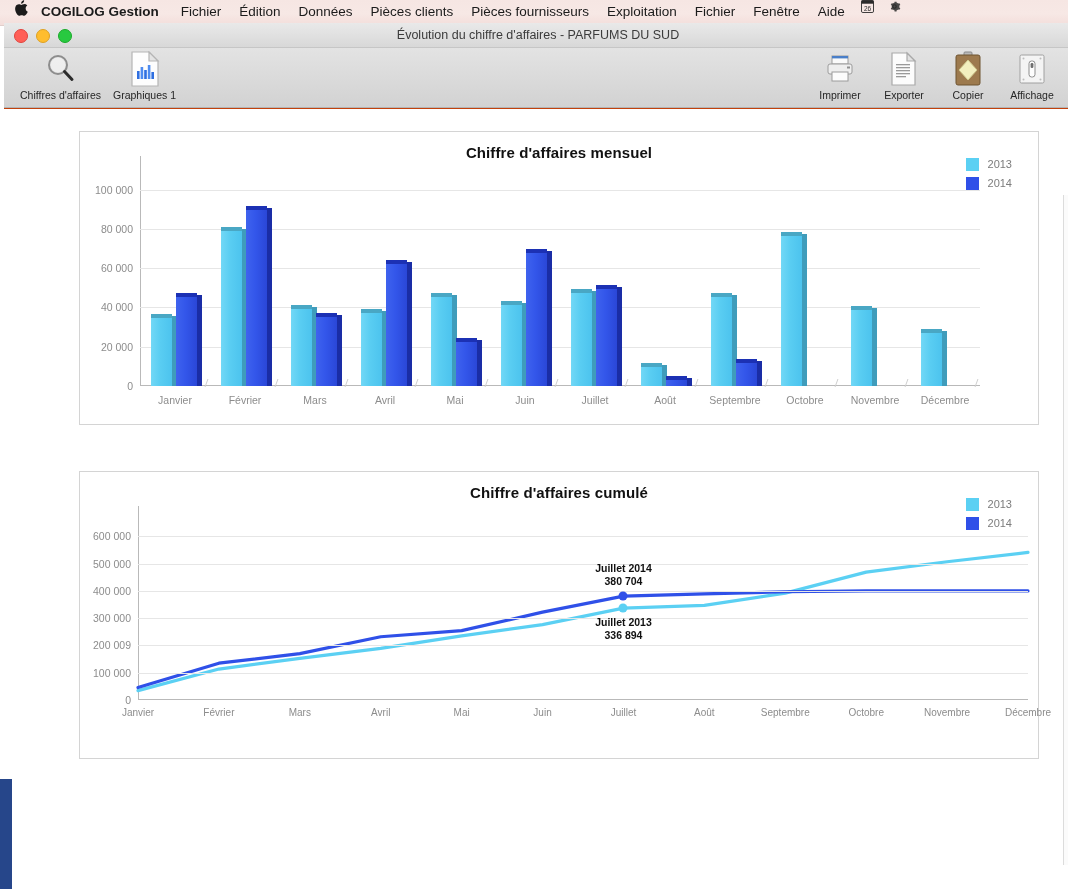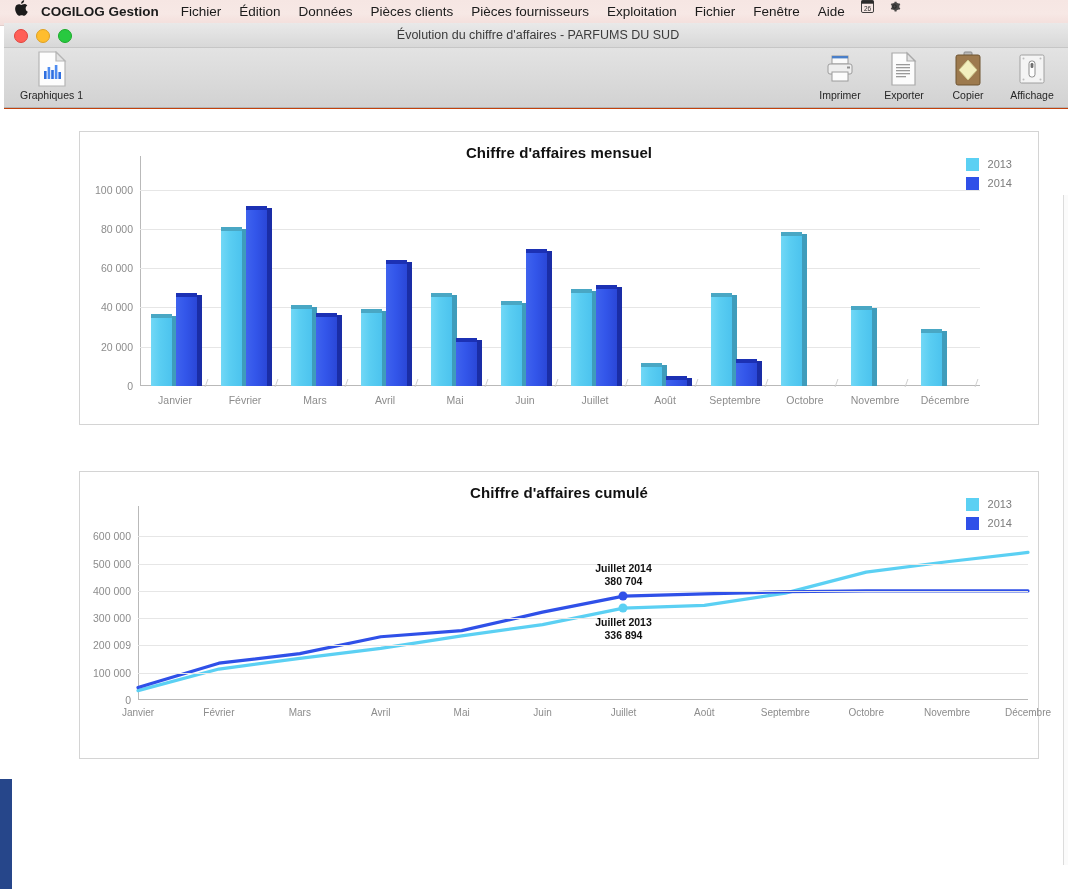--- a/index.html
+++ b/index.html
@@ -187,20 +187,30 @@
         <div class="tl r"></div>
         <div class="tl y"></div>
         <div class="tl g"></div>
       </div>
       <div class="wtitle">Évolution du chiffre d'affaires - PARFUMS DU SUD</div>
     </div>
 
     <div class="toolbar">
       <div class="tb-left">
 
+        <div class="tb-btn">
+          <span class="tb-ico">
+            <svg width="34" height="34" viewBox="0 0 34 34" aria-hidden="true">
+              <circle cx="14" cy="13" r="9" fill="none" stroke="#8d8d8d" stroke-width="2"></circle>
+              <circle cx="14" cy="13" r="7.4" fill="#fbfbfb" opacity=".55"></circle>
+              <line x1="20.5" y1="19.5" x2="28" y2="27.5" stroke="#2b2b2b" stroke-width="3" stroke-linecap="round"></line>
+            </svg>
+          </span>
+          <span class="tb-lbl">Chiffres d'affaires</span>
+        </div>
 
         <div class="tb-btn">
           <span class="tb-ico">
             <svg width="30" height="36" viewBox="0 0 30 36" aria-hidden="true">
               <path d="M2 1h17l9 9v25H2z" fill="#fdfdfd" stroke="#b5b5b5" stroke-width="1.2"></path>
               <path d="M19 1l9 9h-9z" fill="#e4e4e4" stroke="#b5b5b5" stroke-width="1.2"></path>
               <rect x="7" y="20" width="2.6" height="8" fill="#2f6fe0"></rect>
               <rect x="10.6" y="16" width="2.6" height="12" fill="#4d8bf0"></rect>
               <rect x="14.2" y="19" width="2.6" height="9" fill="#2f6fe0"></rect>
               <rect x="17.8" y="14" width="2.6" height="14" fill="#4d8bf0"></rect>

